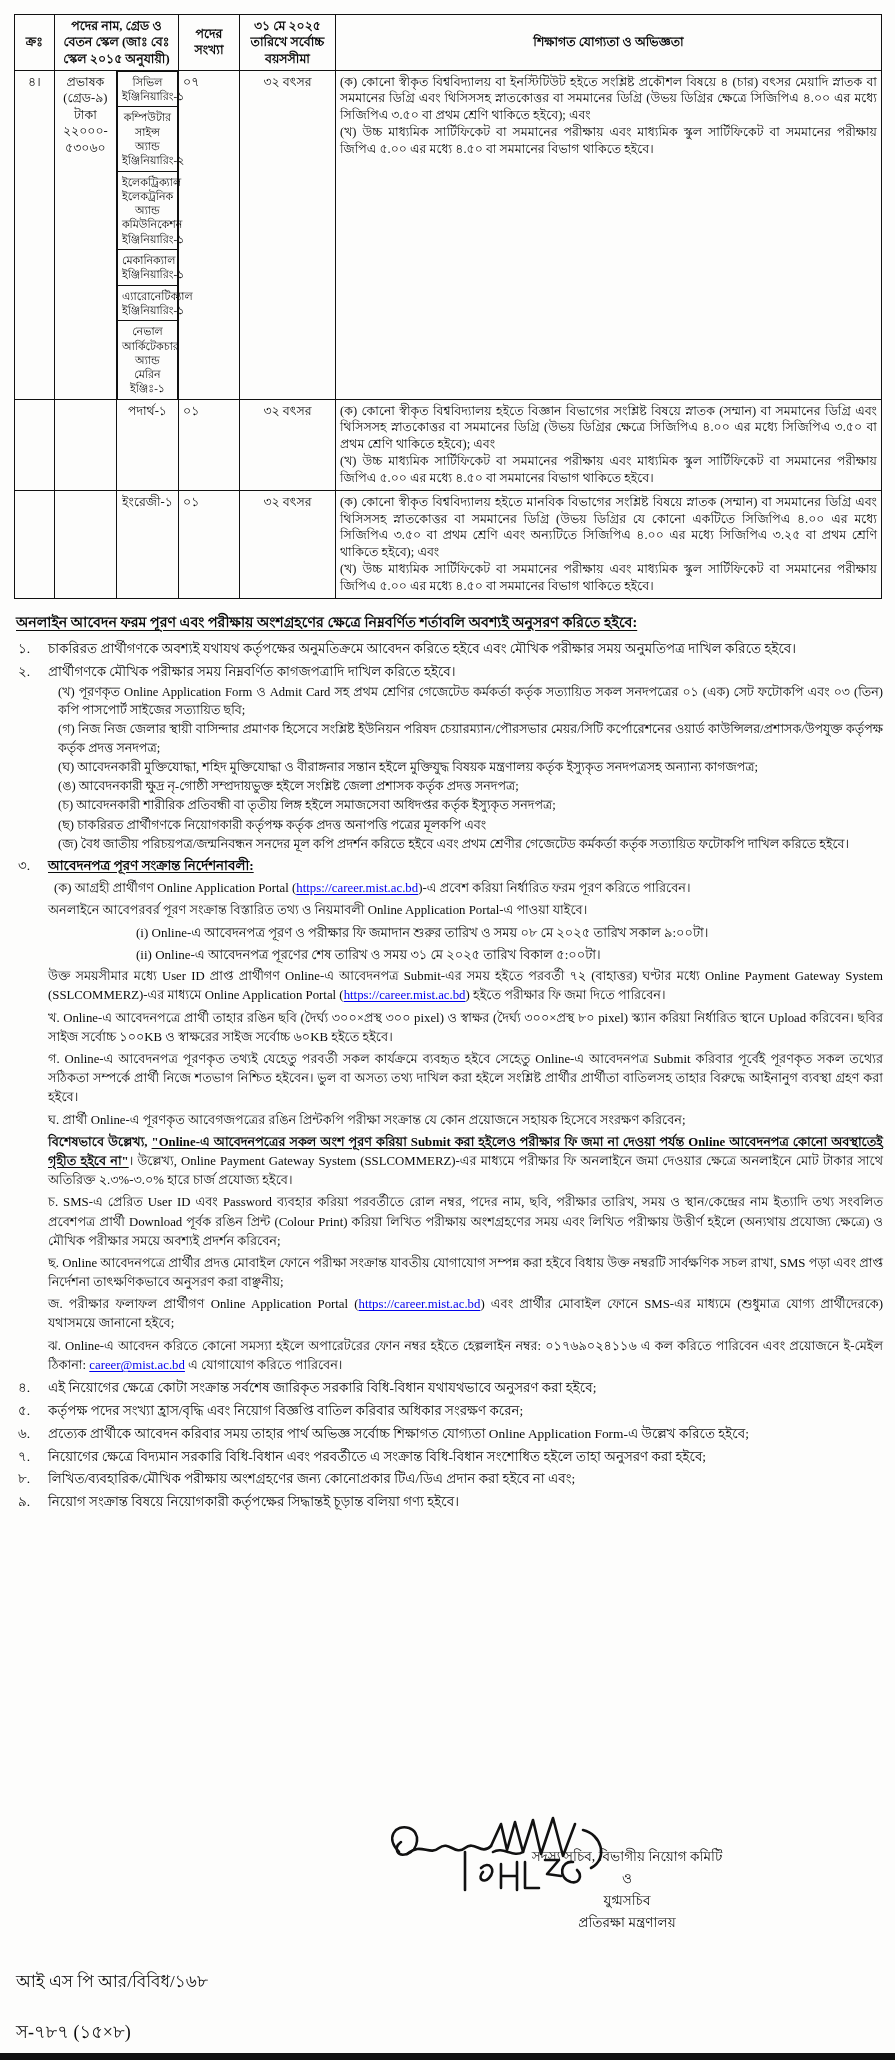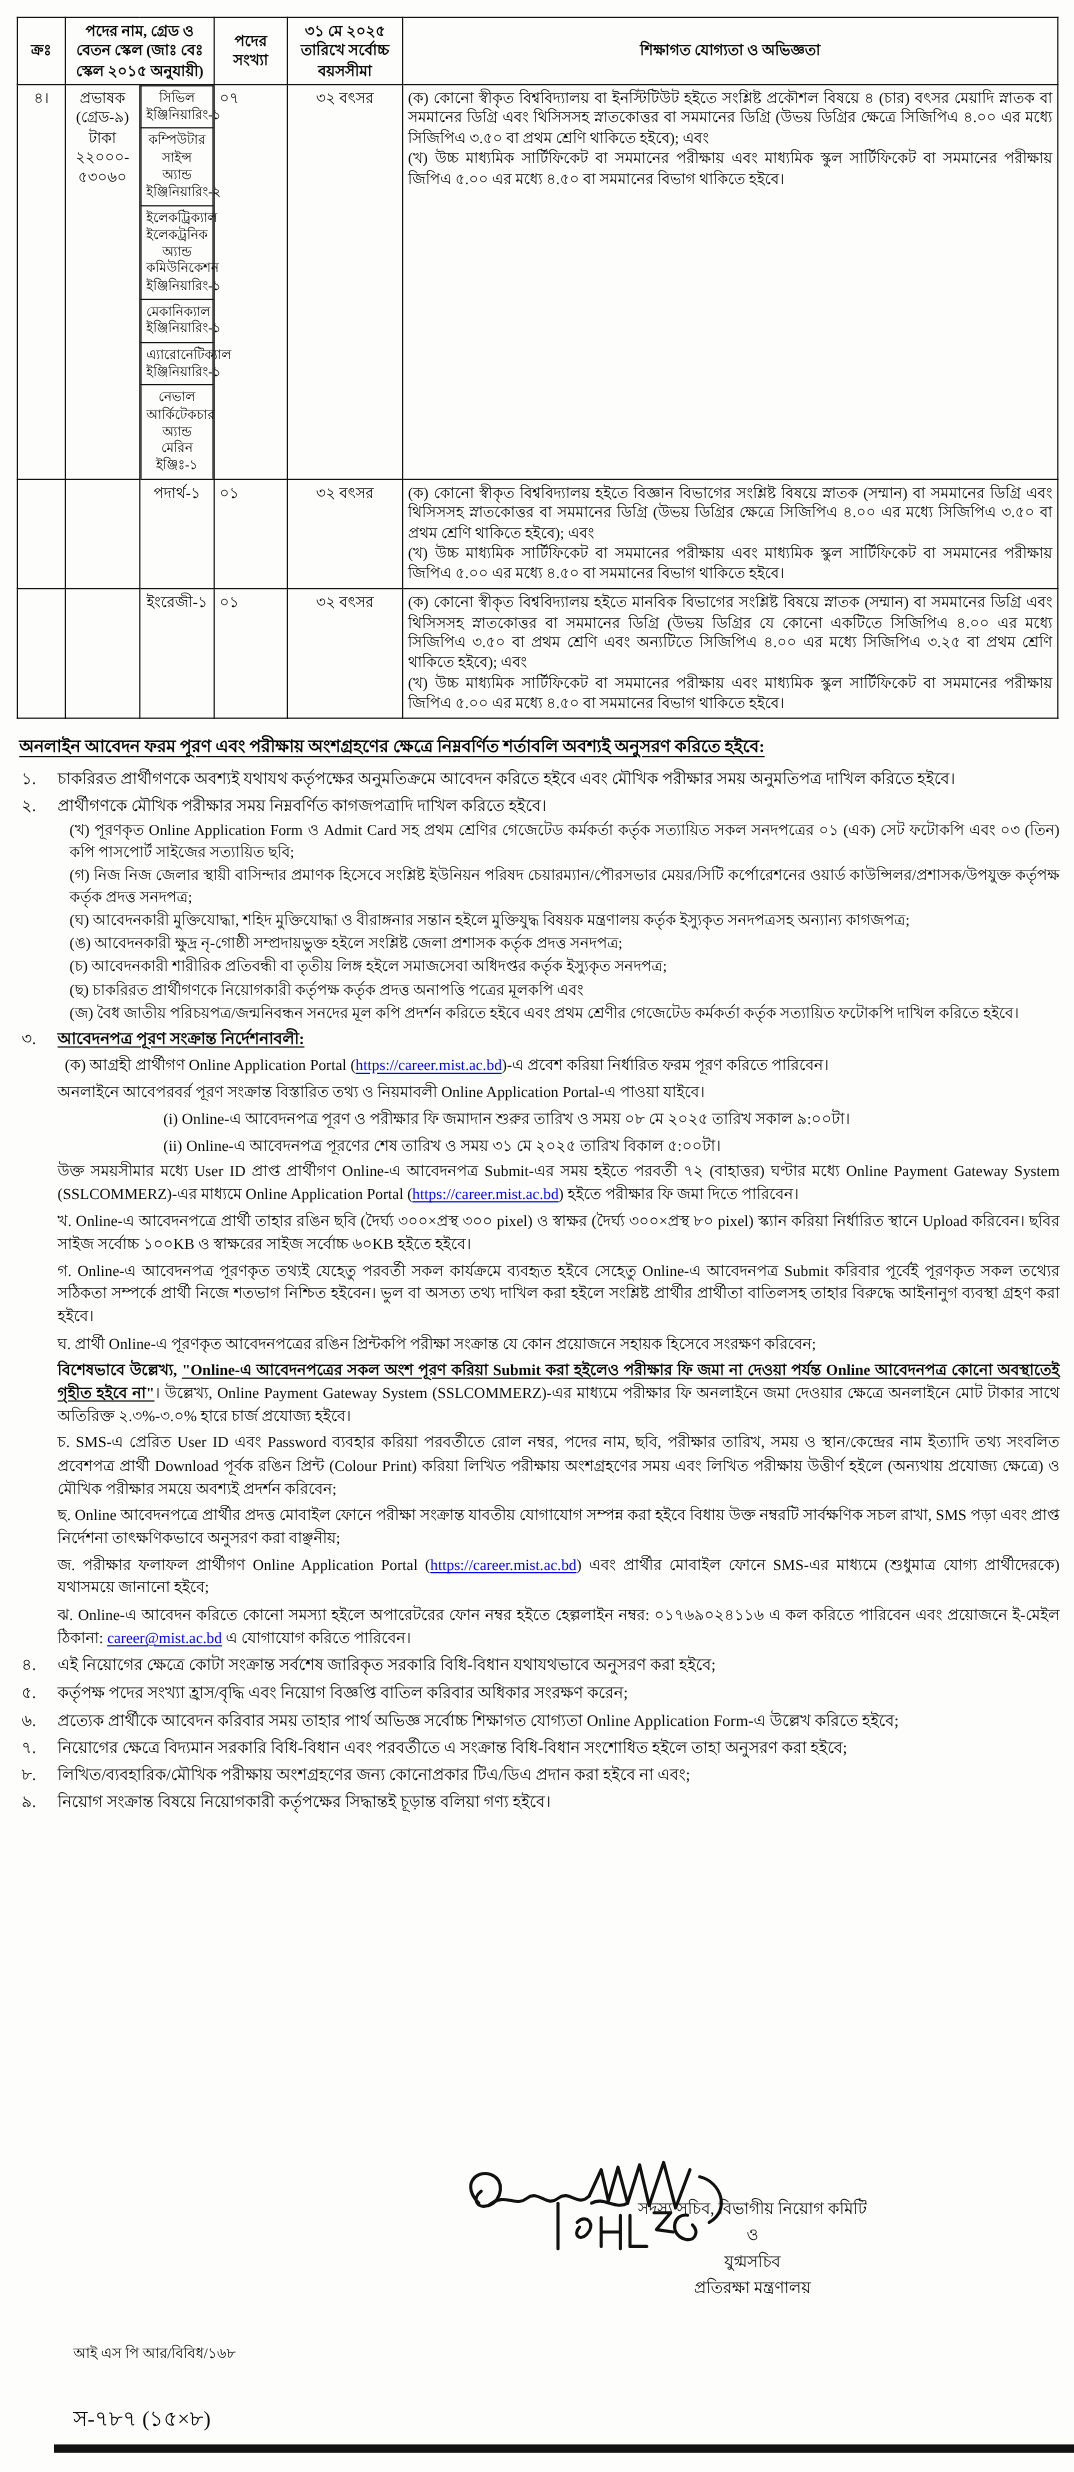--- a/index.html
+++ b/index.html
@@ -127,23 +127,22 @@
   .sec-title {
     font-weight: bold;
     text-decoration: underline;
     text-underline-offset: 2px;
   }
 
   
   .footer {
     position: absolute;
     left: 0; right: 0;
-    bottom: 16px;
+    bottom: 0;
     height: 232px;
-    margin-left: 45px;
   }
   .sigblock {
     position: absolute;
     right: 118px;
     top: 18px;
     text-align: center;
     font-size: 13.6px;
     line-height: 1.62;
     width: 300px;
   }
@@ -152,21 +151,21 @@
     right: 150px;
     top: -34px;
     width: 250px;
     height: 92px;
     pointer-events: none;
   }
   .isprline {
     position: absolute;
     left: 16px;
     top: 140px;
-    font-size: 12px;
+    font-size: 17px;
   }
   .codeline {
     position: absolute;
     left: 16px;
     top: 190px;
     font-size: 18px;
   }
   .bottombar {
     position: absolute;
     left: 0; right: 0; bottom: 0;
@@ -290,21 +289,21 @@
 
       <div class="roman">(i)   Online-এ আবেদনপত্র পূরণ ও পরীক্ষার ফি জমাদান শুরুর তারিখ ও সময় ০৮ মে ২০২৫ তারিখ সকাল ৯:০০টা।</div>
       <div class="roman">(ii)  Online-এ আবেদনপত্র পূরণের শেষ তারিখ ও সময় ৩১ মে ২০২৫ তারিখ বিকাল ৫:০০টা।</div>
 
       <div class="para indent-none">
         <span>উক্ত সময়সীমার মধ্যে User ID প্রাপ্ত প্রার্থীগণ Online-এ আবেদনপত্র Submit-এর সময় হইতে পরবর্তী ৭২ (বাহাত্তর) ঘণ্টার মধ্যে Online Payment Gateway System (SSLCOMMERZ)-এর মাধ্যমে Online Application Portal (</span><a class="lnk en" href="#">https://career.mist.ac.bd</a><span>) হইতে পরীক্ষার ফি জমা দিতে পারিবেন।</span>
       </div>
 
       <div class="para indent-none">খ. Online-এ আবেদনপত্রে প্রার্থী তাহার রঙিন ছবি (দৈর্ঘ্য ৩০০×প্রস্থ ৩০০ pixel) ও স্বাক্ষর (দৈর্ঘ্য ৩০০×প্রস্থ ৮০ pixel) স্ক্যান করিয়া নির্ধারিত স্থানে Upload করিবেন। ছবির সাইজ সর্বোচ্চ ১০০KB ও স্বাক্ষরের সাইজ সর্বোচ্চ ৬০KB হইতে হইবে।</div>
       <div class="para indent-none">গ. Online-এ আবেদনপত্র পূরণকৃত তথ্যই যেহেতু পরবর্তী সকল কার্যক্রমে ব্যবহৃত হইবে সেহেতু Online-এ আবেদনপত্র Submit করিবার পূর্বেই পূরণকৃত সকল তথ্যের সঠিকতা সম্পর্কে প্রার্থী নিজে শতভাগ নিশ্চিত হইবেন। ভুল বা অসত্য তথ্য দাখিল করা হইলে সংশ্লিষ্ট প্রার্থীর প্রার্থীতা বাতিলসহ তাহার বিরুদ্ধে আইনানুগ ব্যবস্থা গ্রহণ করা হইবে।</div>
-      <div class="para indent-none">ঘ. প্রার্থী Online-এ পূরণকৃত আবেদনপত্রের রঙিন প্রিন্টকপি পরীক্ষা সংক্রান্ত যে কোন প্রয়োজনে সহায়ক হিসেবে সংরক্ষণ করিবেন;</div>
+      <div class="para indent-none">ঘ. প্রার্থী Online-এ পূরণকৃত আবেগজপত্রের রঙিন প্রিন্টকপি পরীক্ষা সংক্রান্ত যে কোন প্রয়োজনে সহায়ক হিসেবে সংরক্ষণ করিবেন;</div>
 
       <div class="para indent-none">
         <span class="b">বিশেষভাবে উল্লেখ্য, </span><span class="u b">"Online-এ আবেদনপত্রের সকল অংশ পূরণ করিয়া Submit করা হইলেও পরীক্ষার ফি জমা না দেওয়া পর্যন্ত Online আবেদনপত্র কোনো অবস্থাতেই গৃহীত হইবে না"</span><span>। উল্লেখ্য, Online Payment Gateway System (SSLCOMMERZ)-এর মাধ্যমে পরীক্ষার ফি অনলাইনে জমা দেওয়ার ক্ষেত্রে অনলাইনে মোট টাকার সাথে অতিরিক্ত ২.৩%-৩.০% হারে চার্জ প্রযোজ্য হইবে।</span>
       </div>
 
       <div class="para indent-none">চ. SMS-এ প্রেরিত User ID এবং Password ব্যবহার করিয়া পরবর্তীতে রোল নম্বর, পদের নাম, ছবি, পরীক্ষার তারিখ, সময় ও স্থান/কেন্দ্রের নাম ইত্যাদি তথ্য সংবলিত প্রবেশপত্র প্রার্থী Download পূর্বক রঙিন প্রিন্ট (Colour Print) করিয়া লিখিত পরীক্ষায় অংশগ্রহণের সময় এবং লিখিত পরীক্ষায় উত্তীর্ণ হইলে (অন্যথায় প্রযোজ্য ক্ষেত্রে) ও মৌখিক পরীক্ষার সময়ে অবশ্যই প্রদর্শন করিবেন;</div>
       <div class="para indent-none">ছ. Online আবেদনপত্রে প্রার্থীর প্রদত্ত মোবাইল ফোনে পরীক্ষা সংক্রান্ত যাবতীয় যোগাযোগ সম্পন্ন করা হইবে বিধায় উক্ত নম্বরটি সার্বক্ষণিক সচল রাখা, SMS পড়া এবং প্রাপ্ত নির্দেশনা তাৎক্ষণিকভাবে অনুসরণ করা বাঞ্ছনীয়;</div>
 
       <div class="para indent-none">
         <span>জ. পরীক্ষার ফলাফল প্রার্থীগণ Online Application Portal (</span><a class="lnk en" href="#">https://career.mist.ac.bd</a><span>) এবং প্রার্থীর মোবাইল ফোনে SMS-এর মাধ্যমে (শুধুমাত্র যোগ্য প্রার্থীদেরকে) যথাসময়ে জানানো হইবে;</span>

